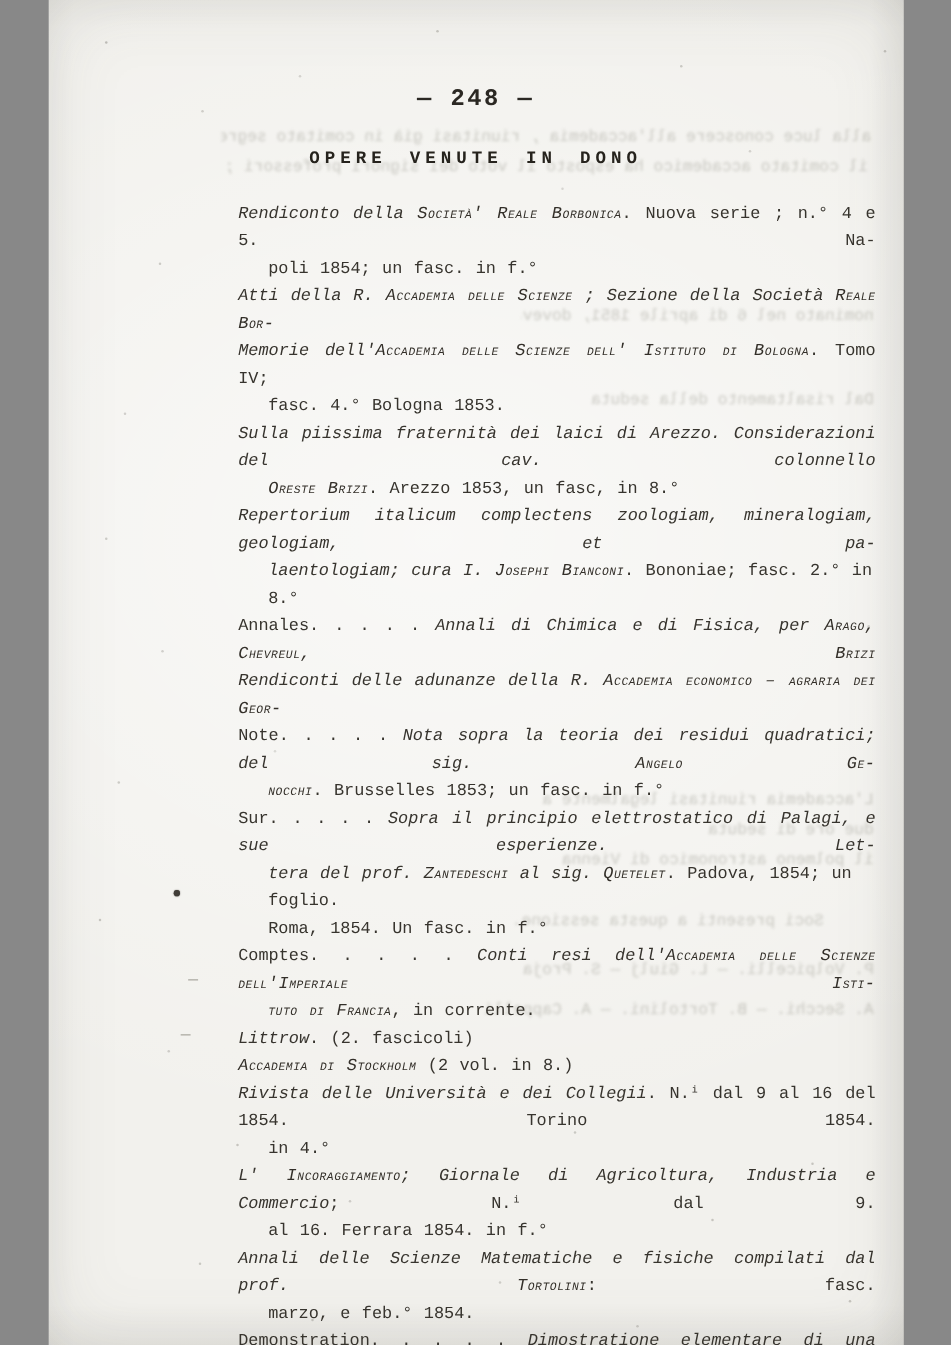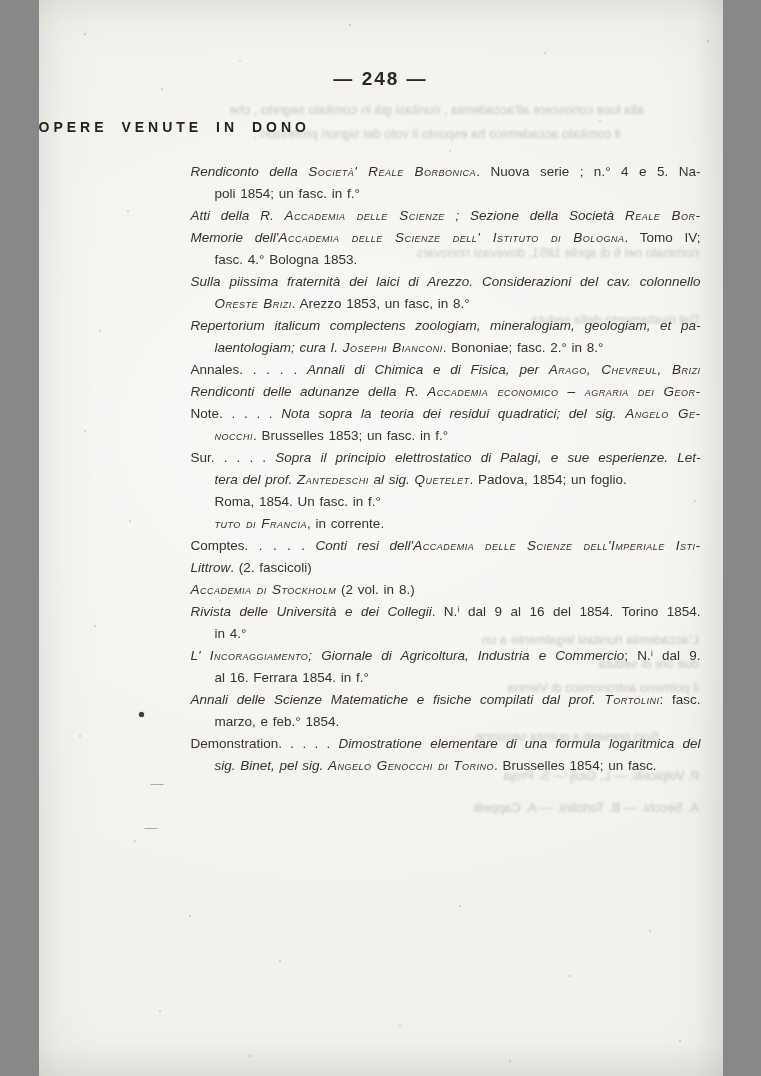--- a/index.html
+++ b/index.html
@@ -6,34 +6,34 @@
   .page{
     position:relative;
     width:684px;height:1076px;
     margin:0 auto;
     background:
       radial-gradient(ellipse 900px 700px at 45% 40%, rgba(255,255,255,.55), rgba(255,255,255,0) 70%),
       linear-gradient(to right, rgba(120,118,110,.05) 0, rgba(120,118,110,0) 3%, rgba(120,118,110,0) 96%, rgba(120,118,110,.10) 100%),
       linear-gradient(to bottom, rgba(120,118,110,.05) 0, rgba(120,118,110,0) 2%, rgba(120,118,110,0) 97%, rgba(120,118,110,.09) 100%),
       #f2f1ed;
     overflow:hidden;
-    font-family:Liberation Sans, sans-serif;
+    font-family:Liberation Mono, monospace;
     color:#37342e;
     box-shadow: inset 0 0 60px rgba(90,88,80,.12);
   }
   
   .pageno{
     position:absolute;top:68px;left:0;width:100%;
     text-align:center;
     font-size:19px;font-weight:bold;color:#2b2823;
     letter-spacing:2px;
   }
   .heading{
     position:absolute;top:119px;left:0;width:100%;
-    text-align:left;
+    text-align:center;
     font-size:14px;font-weight:bold;color:#26231d;
     letter-spacing:4px;
     word-spacing:6px;
   }
   
   .entries{
     position:absolute;top:161px;left:152px;width:510px;
     font-size:13.5px;line-height:22px;
     word-spacing:1px;
   }
@@ -157,22 +157,22 @@
         <div class="line cont"><span class="seg-s">nocchi</span><span class="seg-r">. Brusselles 1853; un fasc. in f.°</span></div>
       </div>
       <div class="entry">
         <div class="line j"><span class="seg-r">Sur. . . . . </span><span class="seg-i">Sopra il principio elettrostatico di Palagi, e sue esperienze. Let-</span></div>
         <div class="line cont"><span class="seg-i">tera del prof. </span><span class="seg-s">Zantedeschi</span><span class="seg-i"> al sig. </span><span class="seg-s">Quetelet</span><span class="seg-r">. Padova, 1854; un foglio.</span></div>
       </div>
       <div class="entry">
         <div class="line cont"><span class="seg-r">Roma, 1854. Un fasc. in f.°</span></div>
       </div>
       <div class="entry">
+        <div class="line j"><span class="seg-r">Comptes. . . . . </span><span class="seg-i">Conti resi dell'</span><span class="seg-s">Accademia delle Scienze dell'Imperiale Isti-</span></div>
         <div class="line cont"><span class="seg-s">tuto di Francia</span><span class="seg-r">, in corrente.</span></div>
-        <div class="line j"><span class="seg-r">Comptes. . . . . </span><span class="seg-i">Conti resi dell'</span><span class="seg-s">Accademia delle Scienze dell'Imperiale Isti-</span></div>
       </div>
       <div class="entry">
         <div class="line"><span class="seg-i">Littrow</span><span class="seg-r">. (2. fascicoli)</span></div>
       </div>
       <div class="entry">
         <div class="line"><span class="seg-s">Accademia di Stockholm</span><span class="seg-r"> (2 vol. in 8.)</span></div>
       </div>
       <div class="entry">
         <div class="line j"><span class="seg-i">Rivista delle Università e dei Collegii</span><span class="seg-r">. N.ⁱ dal 9 al 16 del 1854. Torino 1854.</span></div>
         <div class="line cont"><span class="seg-r">in 4.°</span></div>

